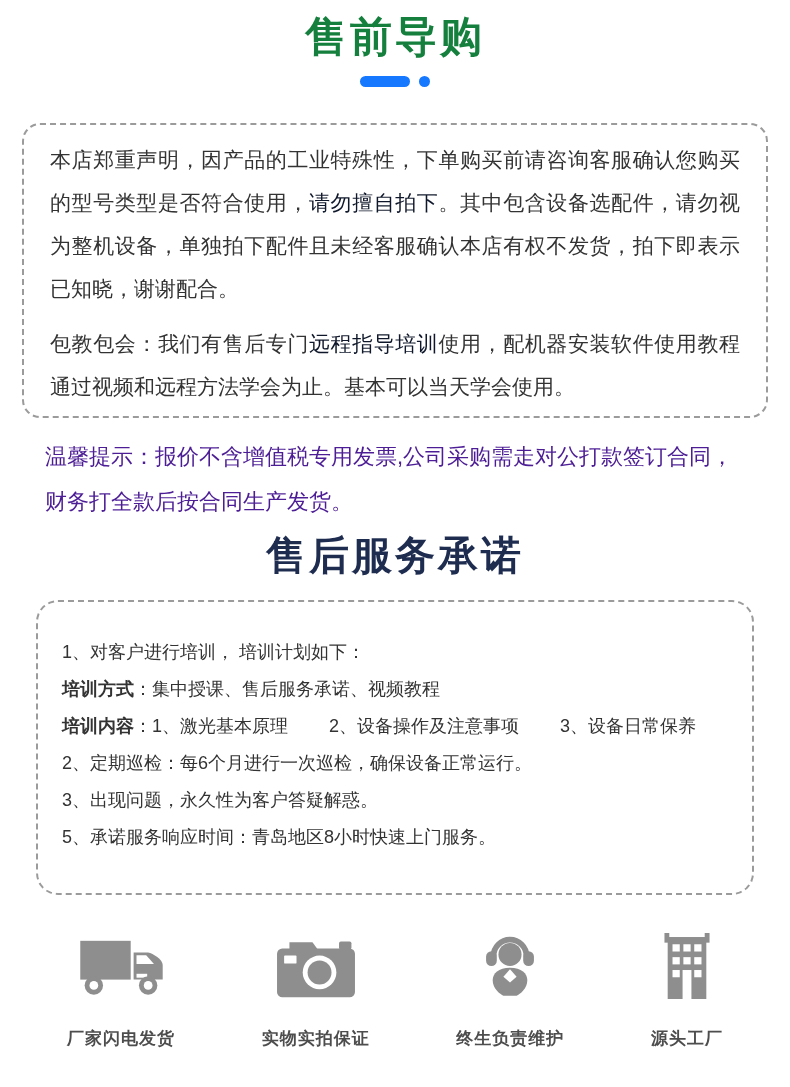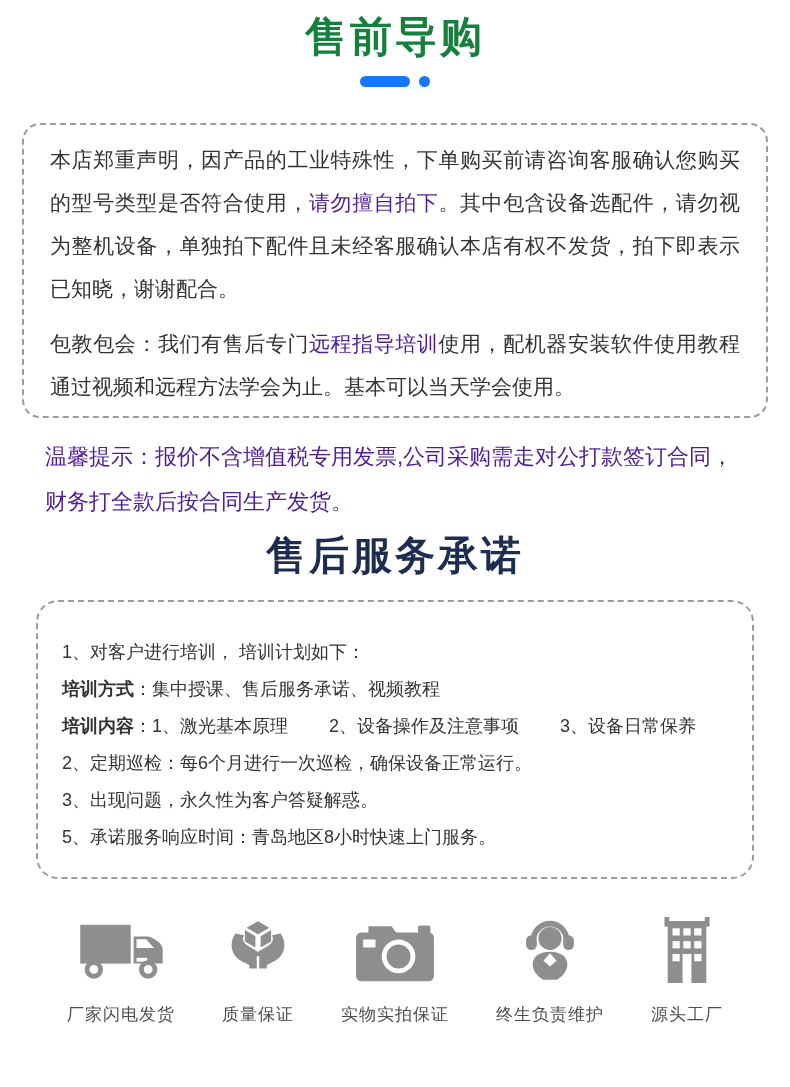--- a/index.html
+++ b/index.html
@@ -23,21 +23,21 @@
   .accent-dot { width:11px; height:11px; border-radius:50%; background:#1677ff; }
 
   
   .notice-box {
     width:746px; margin:36px auto 0;
     border:2px dashed #9b9b9b; border-radius:18px;
     padding:13px 26px 8px 26px;
   }
   .notice-p { font-size:21px; line-height:43px; color:#333333; text-align:justify; }
   .notice-p + .notice-p { margin-top:12px; }
-  .red-inline { color:#4c1d95;margin-top:12px; }
+  .red-inline { color:#0f172a;margin-top:12px; }
 
   
   .warm-tip {
     margin:16px 0 0 45px; width:706px;
     color:#4c1d95; font-size:22px; line-height:45px;
   }
 
   
   .aftersale-title {
     text-align:center; font-weight:900; letter-spacing:3px;
@@ -47,32 +47,32 @@
   
   .service-box {
     width:718px; margin:22px auto 0;
     border:2px dashed #9b9b9b; border-radius:22px;
     padding:38px 20px 28px 24px;
   }
   .service-line {
     font-size:18px; line-height:24px; margin-bottom:13px;
     white-space:pre-wrap; color:#333333;
   }
-  .service-line:last-child { margin-bottom:0; }
+  .service-line:last-child { margin-bottom:16px; }
   .service-line b { font-weight:bold; }
 
   
   .footer-badges {
     width:656px; margin:36px auto 0;
     display:flex; justify-content:space-between; align-items:flex-end;
   }
   .badge { display:flex; flex-direction:column; align-items:center; }
   .badge-icon-wrap { height:68px; display:flex; align-items:flex-end; justify-content:center; }
   .badge-label {
-    margin-top:20px; font-size:17px; font-weight:normal;
+    margin-top:28px; font-size:17px; font-weight:bold;
     color:#4d4d4d; letter-spacing:1px; white-space:nowrap;
   }
   .badge svg { display:block; }
   .ic { fill:#8e8e8e; }
   .ic-w { fill:#ffffff; }
 </style>
 </head>
 <body>
 
 <h1 class="sec-title">售前导购</h1>
@@ -111,33 +111,20 @@
         <rect class="ic-w" x="64" y="40" width="11" height="4"></rect>
         <circle class="ic" cx="20" cy="52" r="9.5"></circle>
           <circle class="ic-w" cx="20" cy="52" r="4.5"></circle>
         <circle class="ic" cx="76" cy="52" r="9.5"></circle>
           <circle class="ic-w" cx="76" cy="52" r="4.5"></circle>
       </svg>
     </div>
     <span class="badge-label">厂家闪电发货</span>
   </div>
 
-  <div class="badge">
-    <div class="badge-icon-wrap">
-      <svg width="70" height="64" viewBox="0 0 80 72">
-        <path class="ic" d="M40 2 l13 7.5 -13 7.5 -13 -7.5 z"></path>
-        <path class="ic" d="M25 12 v13 l12 7 V19 z"></path>
-        <path class="ic" d="M55 12 v13 l-12 7 V19 z"></path>
-        <path class="ic" d="M14 16 c-8 13 -4 26 8 32 l8 4 v4 h12 v-14 c0 -4 -3 -6 -7 -8 l-8 -5 c-4 -3 -5 -7 -3 -11 z"></path>
-        <path class="ic" d="M66 16 c8 13 4 26 -8 32 l-8 4 v4 H38 v-14 c0 -4 3 -6 7 -8 l8 -5 c4 -3 5 -7 3 -11 z"></path>
-        <rect class="ic-w" x="38.6" y="42" width="2.8" height="16"></rect>
-      </svg>
-    </div>
-    <span class="badge-label">质量保证</span>
-  </div>
 
   <div class="badge">
     <div class="badge-icon-wrap">
       <svg width="88" height="62" viewBox="0 0 92 70">
         <rect class="ic" x="2" y="13" width="88" height="55" rx="6"></rect>
         <path class="ic" d="M16 14 v-8 h26 l6 8 z"></path>
         <rect class="ic" x="72" y="5" width="14" height="9" rx="2"></rect>
         <rect class="ic-w" x="10" y="21" width="14" height="9" rx="1"></rect>
         <circle class="ic-w" cx="50" cy="40" r="19"></circle>
         <circle class="ic" cx="50" cy="40" r="13.5"></circle>

